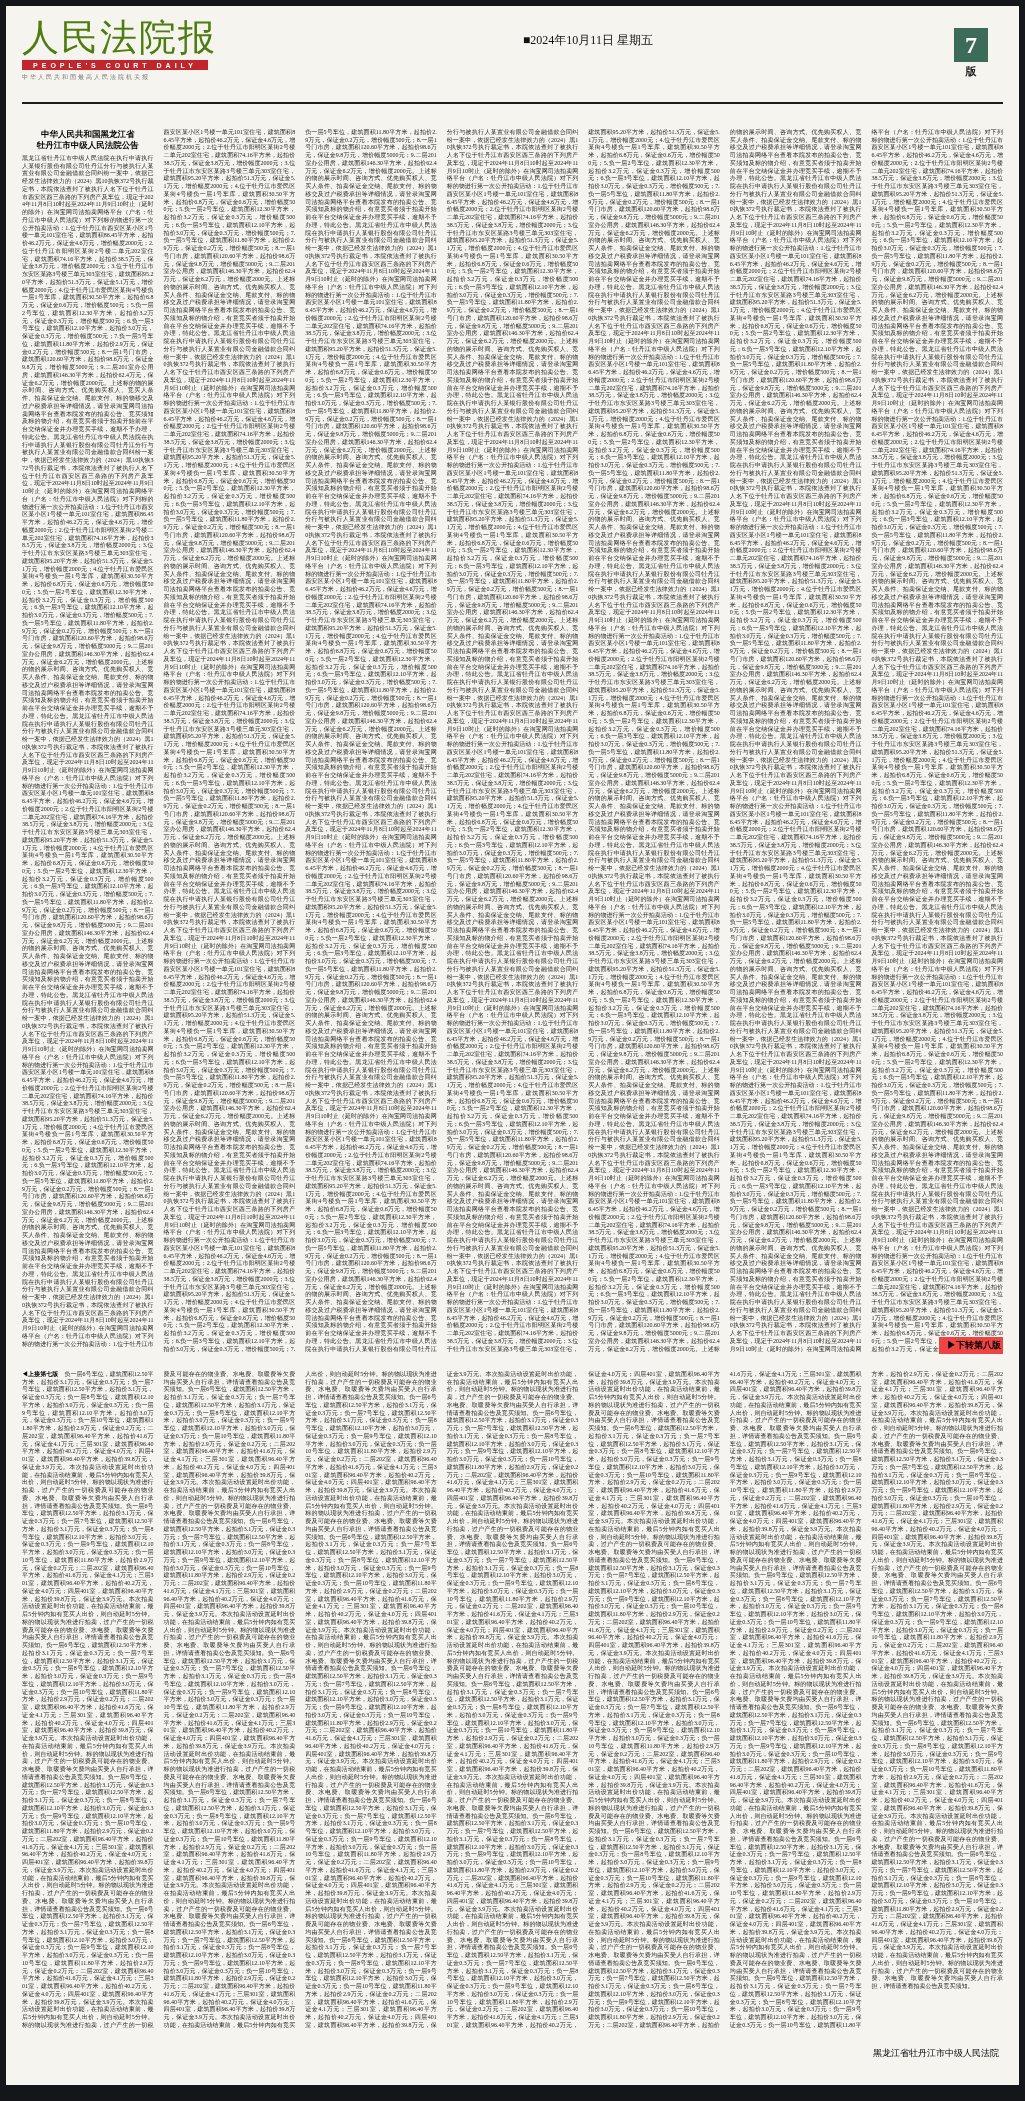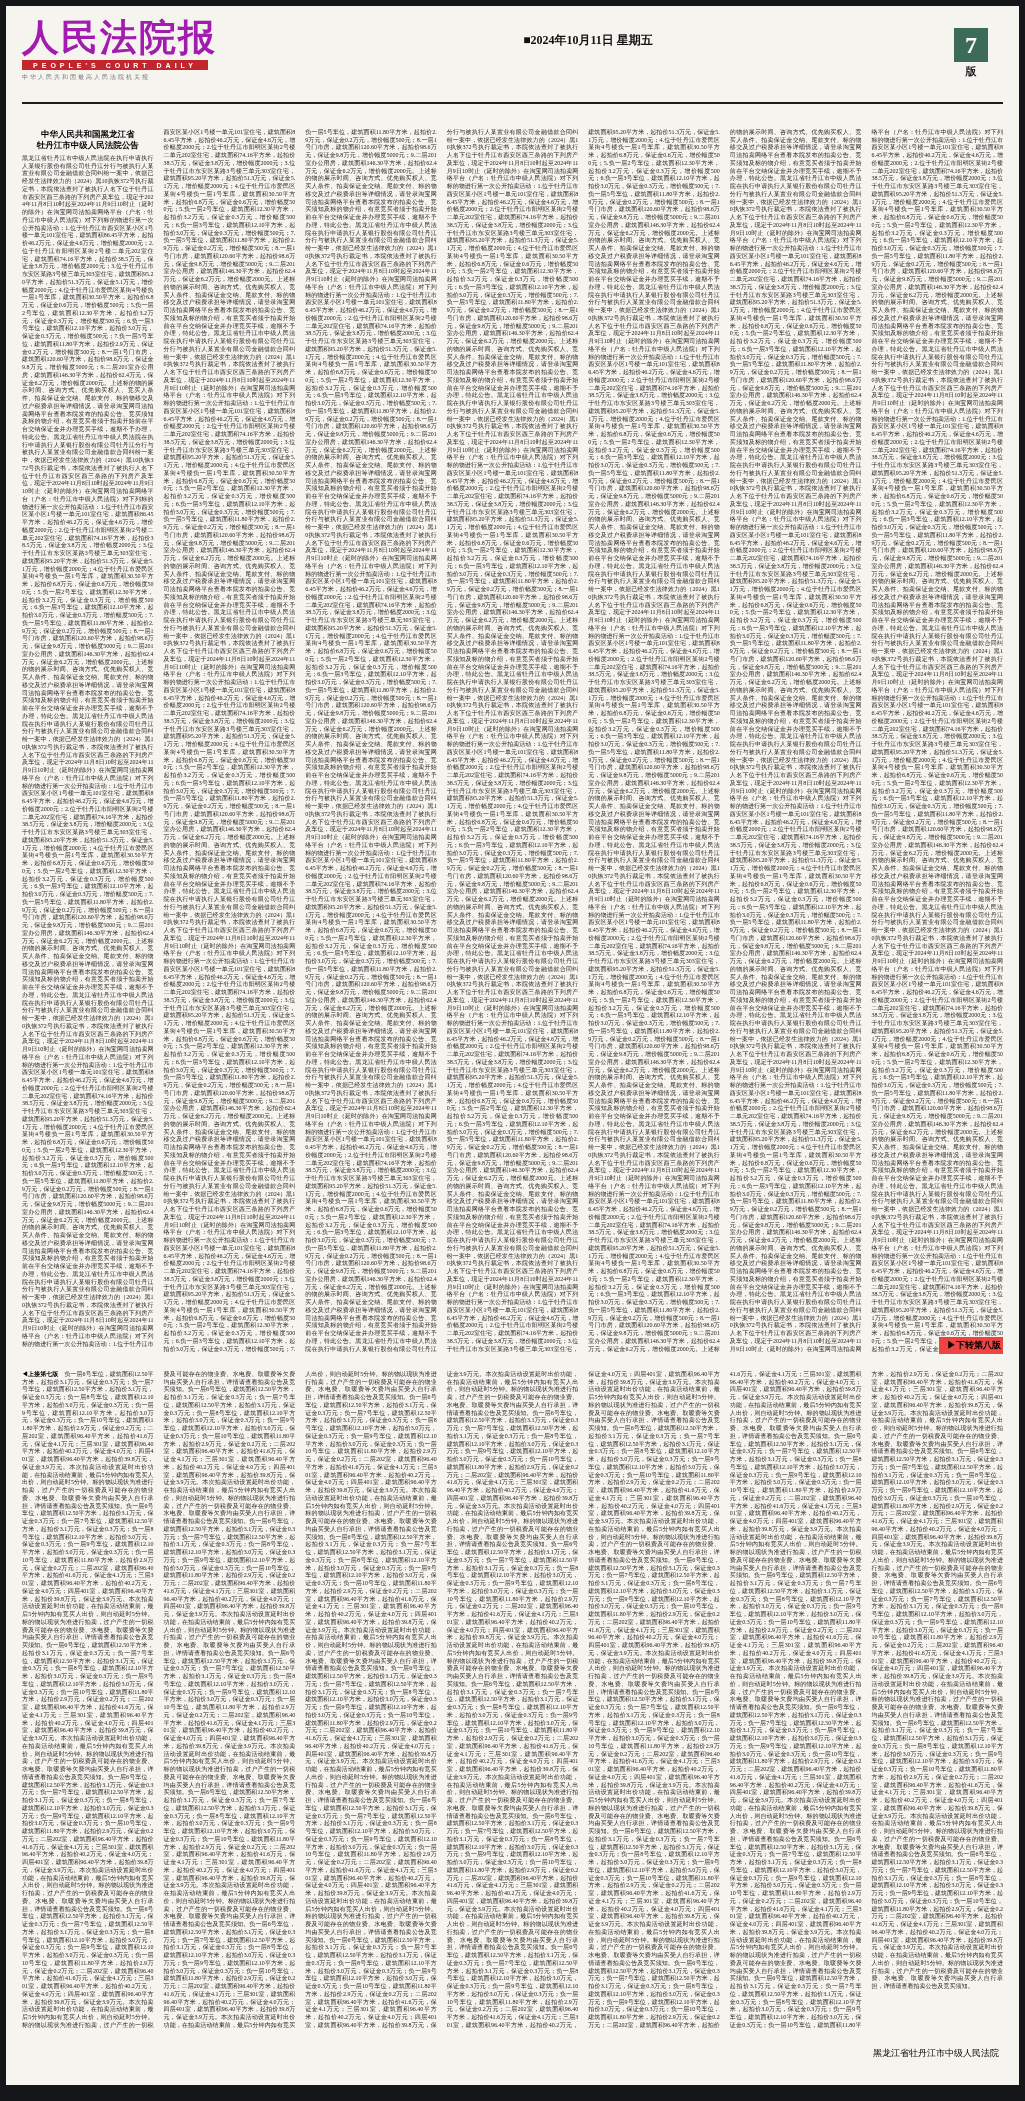--- a/index.html
+++ b/index.html
@@ -16,32 +16,32 @@
     background:#f6f4ef;
     box-sizing:border-box;
     padding:0 16px;
     overflow:hidden;
   }
   
   .masthead { display:flex; align-items:flex-start; height:96px; padding-top:12px; box-sizing:border-box; }
   .brand { width:215px; }
   .brand-title {
     font-family:"Liberation Serif", serif;
-    font-weight:700; font-size:37px; line-height:40px;
-    color:#a21caf; letter-spacing:2px; white-space:nowrap;
+    font-weight:400; font-size:37px; line-height:40px;
+    color:#4d7c0f; letter-spacing:2px; white-space:nowrap;
   }
   .brand-bar {
     margin-top:2px; width:186px;
     background:#c0262c; color:#ffffff;
     font-size:7px; letter-spacing:4px; text-align:center;
     padding:2px 0 1px; font-weight:bold;
   }
   .brand-meta { margin-top:3px; font-size:6px; color:#777; letter-spacing:2px; }
   .head-center { flex:1; display:flex; align-items:center; justify-content:center; gap:18px; padding-top:14px; }
-  .issue-date { font-family:"Liberation Serif", serif; font-size:12px; font-weight:bold; color:#111; white-space:nowrap; }
+  .issue-date { font-family:"Liberation Serif", serif; font-size:12px; font-weight:normal; color:#111; white-space:nowrap; }
   .edition-box {
     border:2px solid #1a1a1a;
     padding:3px 14px 5px 30px;
     font-family:"Liberation Serif", serif;
     font-size:30px; font-weight:900; letter-spacing:16px; color:#111; white-space:nowrap;
   }
   .pageno { width:64px; display:flex; flex-direction:column; align-items:center; padding-top:10px; }
   .pageno-box {
     width:34px; height:34px; background:#3d6b5a; color:#fff;
     font-size:24px; font-weight:bold;

